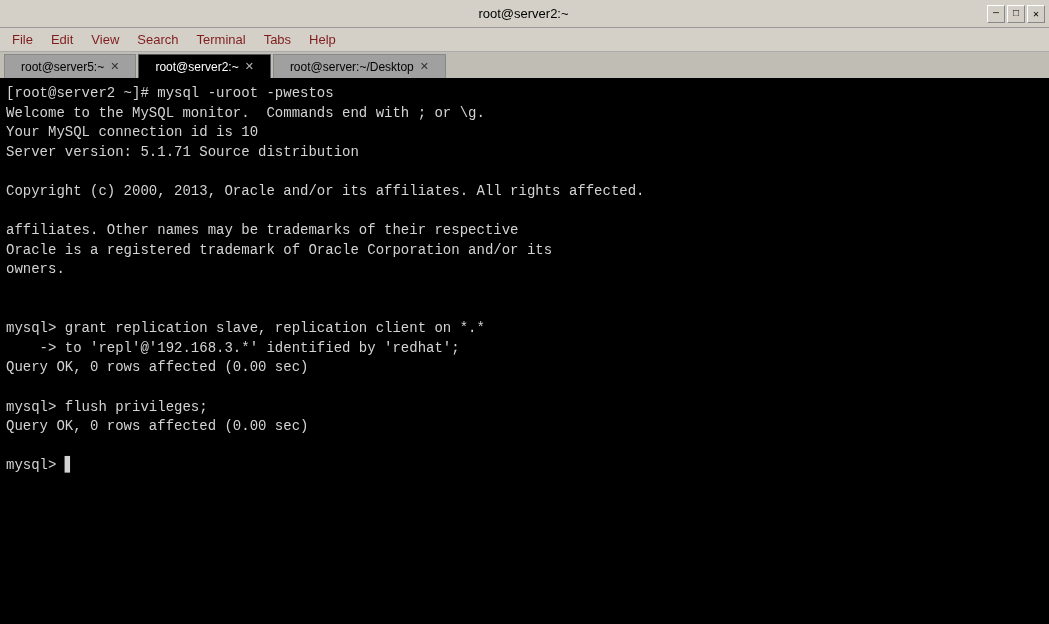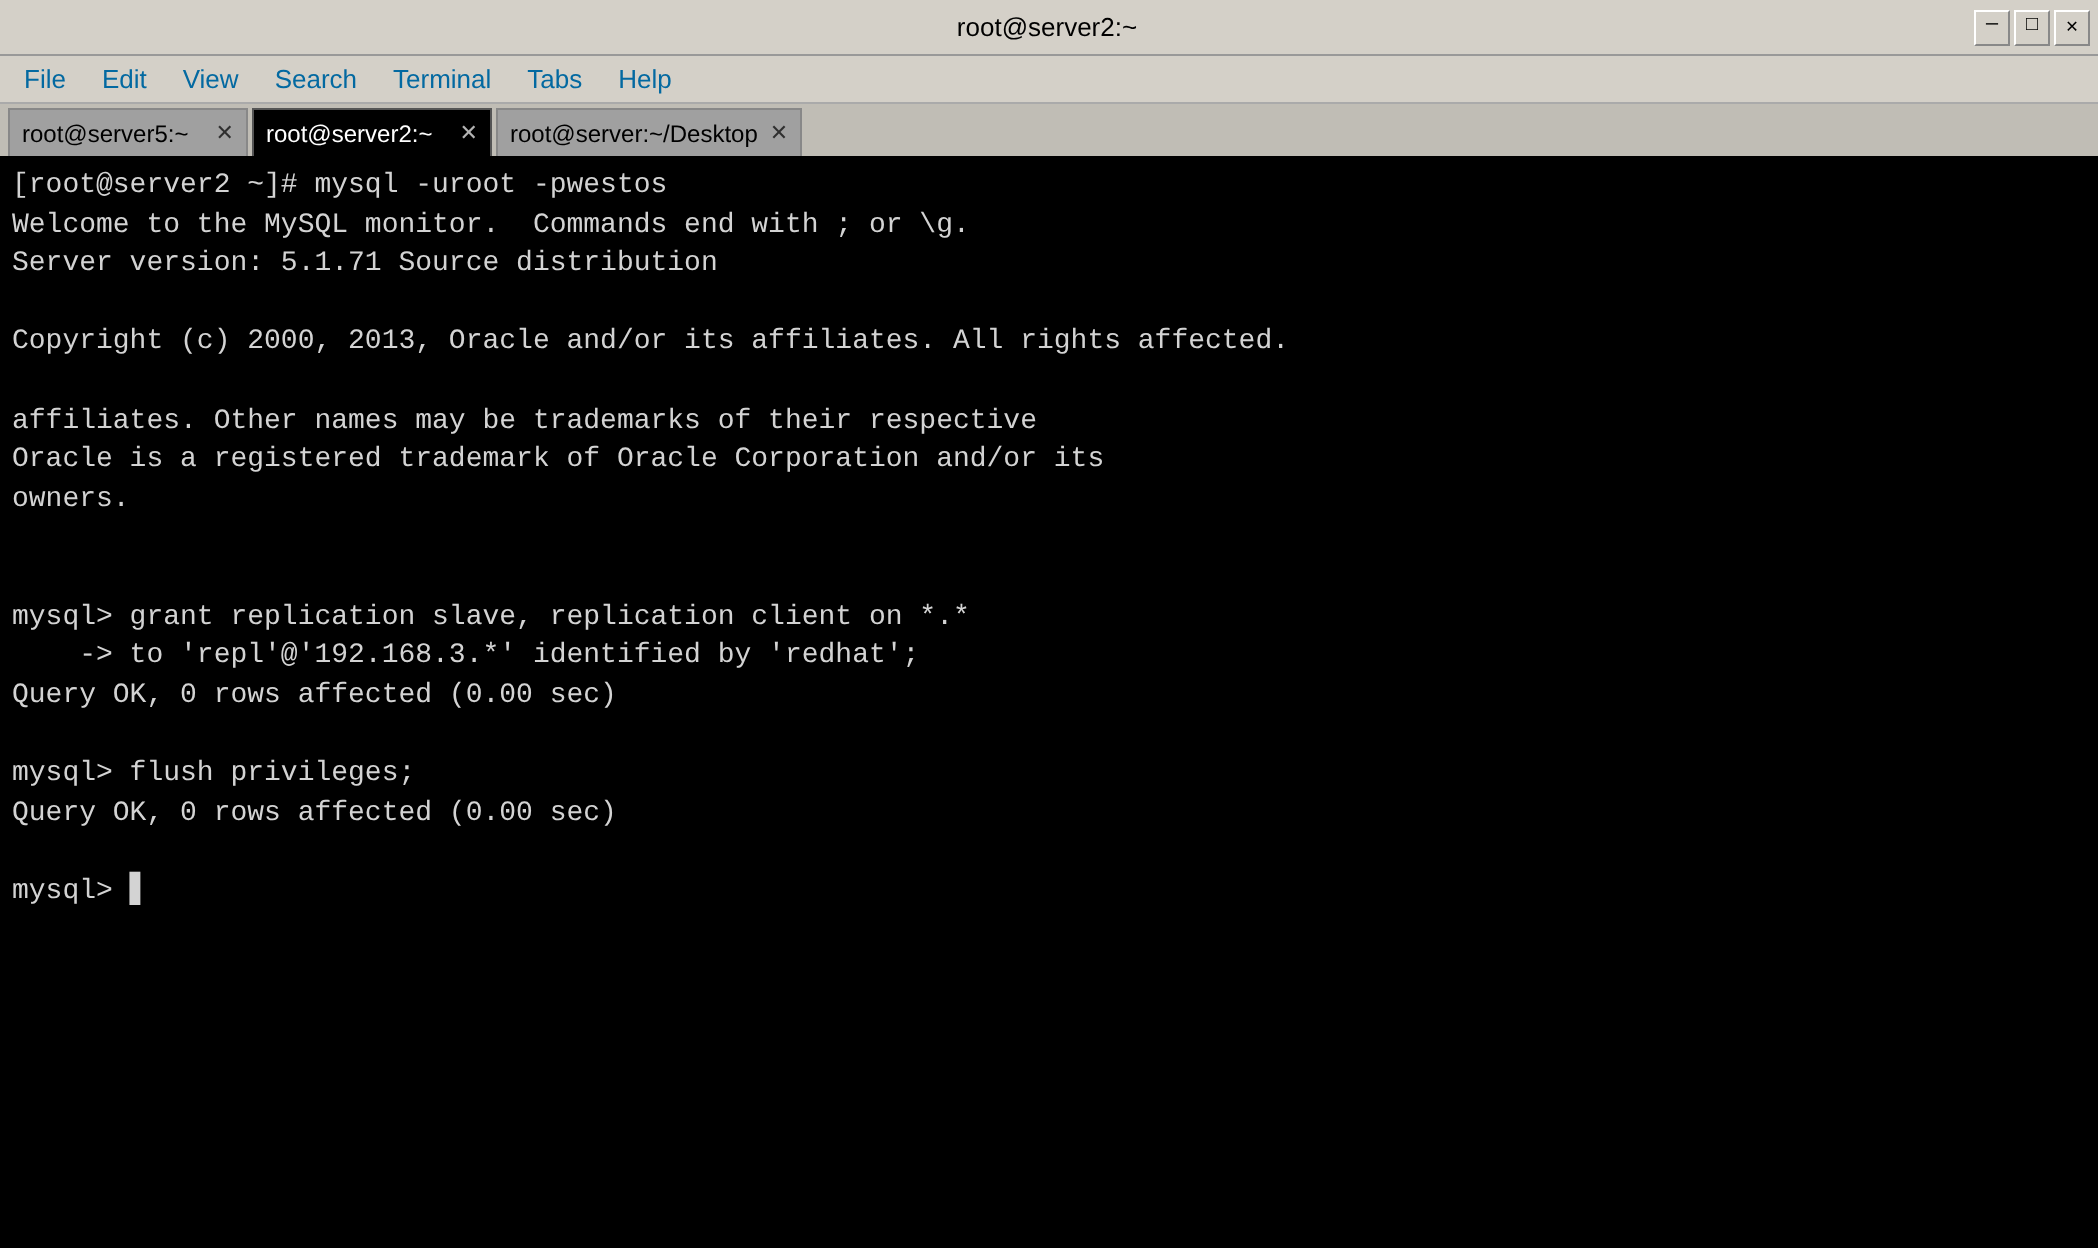--- a/index.html
+++ b/index.html
@@ -59,21 +59,21 @@
       display: flex;
       align-items: center;
       padding: 0 4px;
       border-bottom: 1px solid #aaa;
       flex-shrink: 0;
       gap: 2px;
     }
     .menu-item {
       font-family: sans-serif;
       font-size: 13px;
-      color: #0369a1;
+      color: #7f1d1d;
       padding: 2px 8px;
       cursor: pointer;
     }
 
     
     .tab-bar {
       background: #c0bdb5;
       height: 28px;
       display: flex;
       align-items: flex-end;
@@ -84,21 +84,21 @@
     .tab {
       height: 24px;
       min-width: 120px;
       max-width: 200px;
       background: #a0a0a0;
       border: 1px solid #888;
       border-bottom: none;
       display: flex;
       align-items: center;
       justify-content: space-between;
-      padding: 0 6px;
+      padding: 0 16px;
       font-family: sans-serif;
       font-size: 12px;
       color: #000;
       cursor: pointer;
       margin-right: 2px;
     }
     .tab.active {
       background: #000;
       color: #fff;
       border-color: #555;
@@ -167,20 +167,21 @@
       <span class="tab-close">✕</span>
     </div>
     <div class="tab">
       <span>root@server:~/Desktop</span>
       <span class="tab-close">✕</span>
     </div>
   </div>
 
 <div class="terminal"><span>[root@server2 ~]# mysql -uroot -pwestos
 </span><span>Welcome to the MySQL monitor.  Commands end with ; or \g.
+</span><span>Your MySQL connection id is 10
 </span><span>Server version: 5.1.71 Source distribution
 </span><span>
 </span><span>Copyright (c) 2000, 2013, Oracle and/or its affiliates. All rights affected.
 </span><span>
 </span><span>affiliates. Other names may be trademarks of their respective
 </span><span>Oracle is a registered trademark of Oracle Corporation and/or its
 </span><span>owners.
 </span><span>
 </span><span>
 </span><span>mysql&gt; grant replication slave, replication client on *.*

